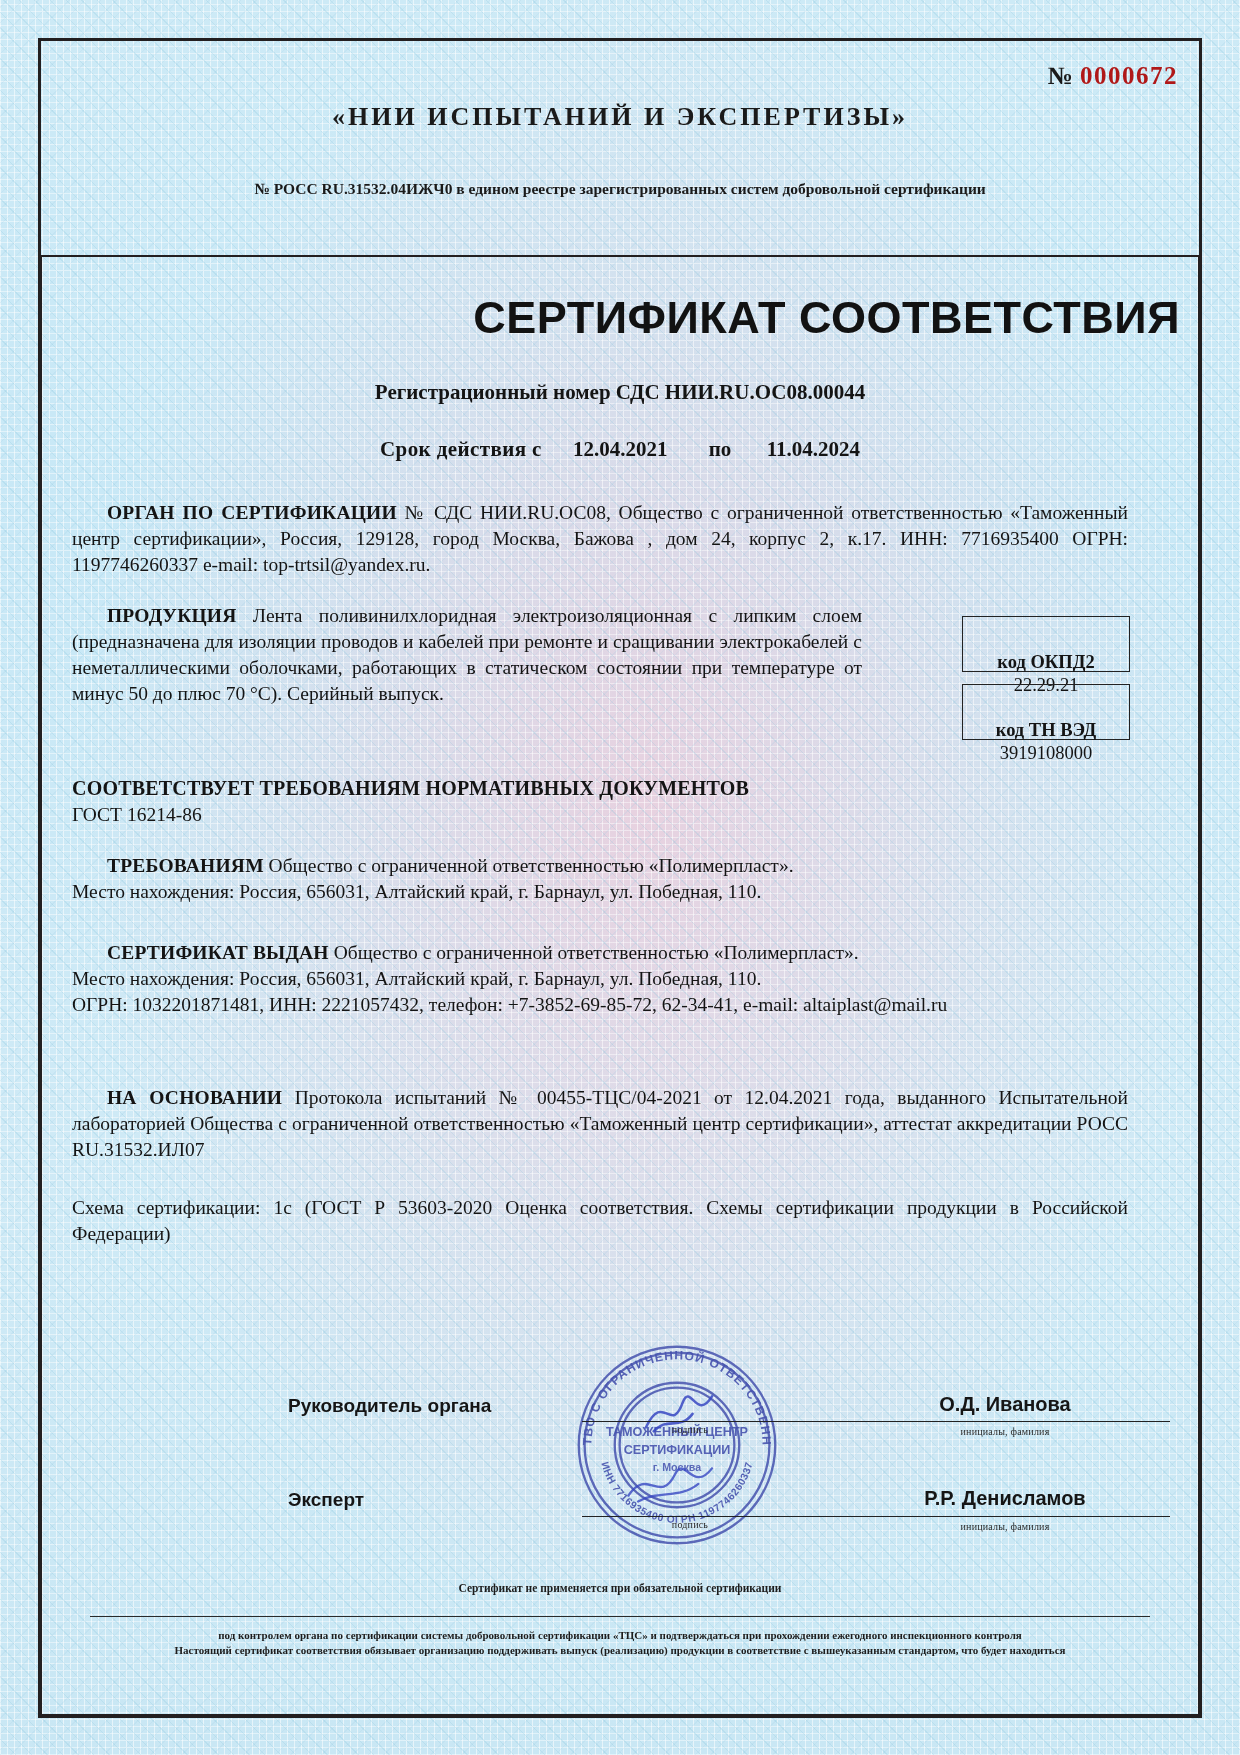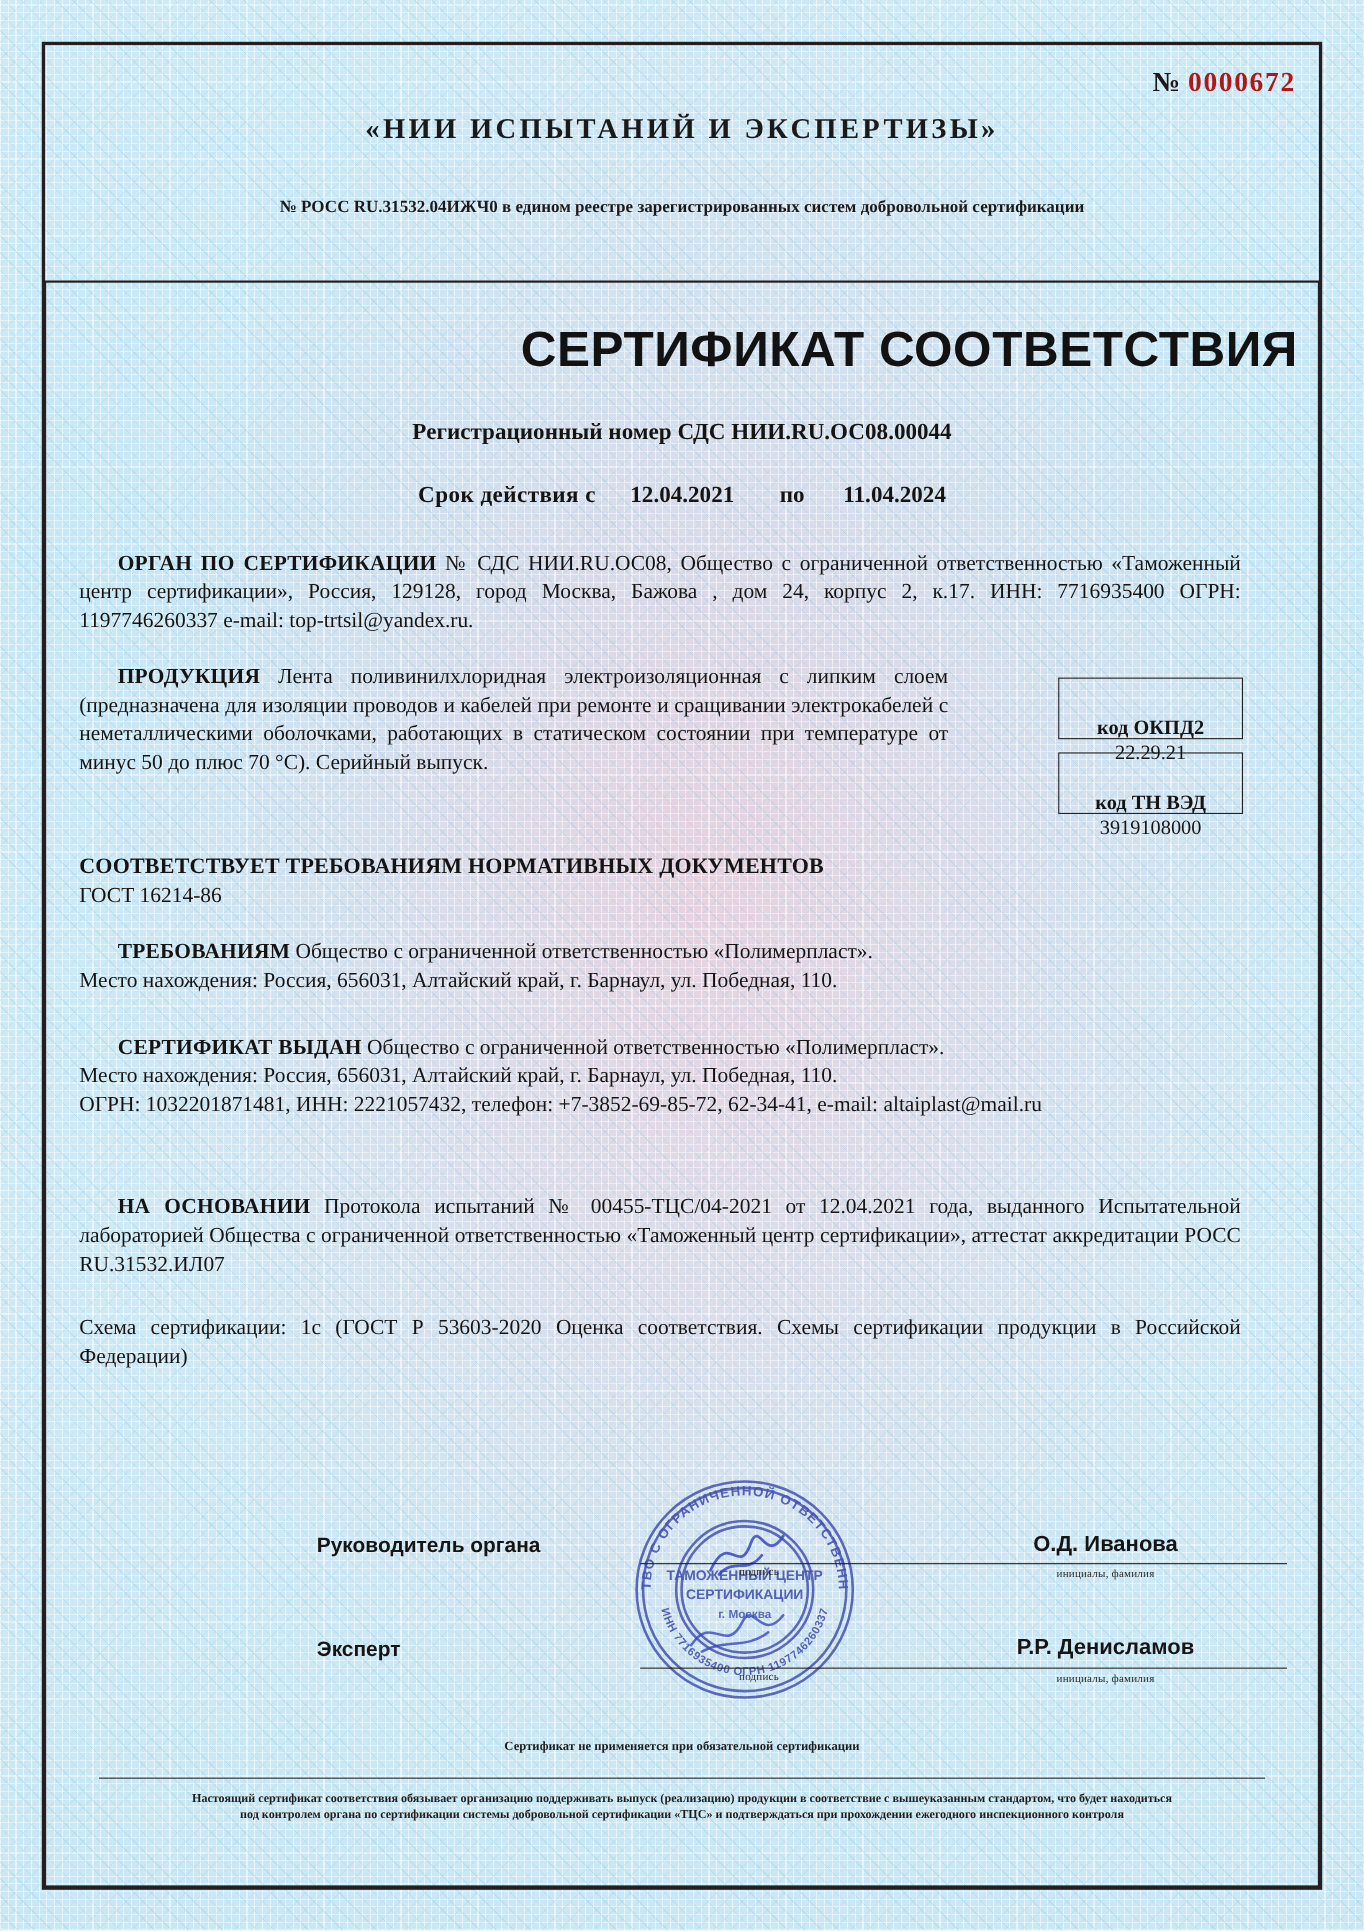--- a/index.html
+++ b/index.html
@@ -376,17 +376,17 @@
 
   <div class="sig-title" id="sig2-title">Эксперт</div>
   <div class="sig-line" id="sig2-line"></div>
   <div class="sig-caption" id="sig2-cap">подпись</div>
   <div class="sig-name" id="sig2-name">Р.Р.  Денисламов</div>
   <div class="sig-caption" id="sig2-cap2">инициалы, фамилия</div>
 
   <div class="footer-note">Сертификат не применяется при обязательной сертификации</div>
   <div class="footer-rule"></div>
   <div class="footer-small">
+    <div>под контролем органа по сертификации системы добровольной сертификации «ТЦС» и подтверждаться при прохождении ежегодного инспекционного контроля</div>
     <div>Настоящий сертификат соответствия обязывает организацию поддерживать выпуск (реализацию) продукции в соответствие с вышеуказанным стандартом, что будет находиться</div>
-    <div>под контролем органа по сертификации системы добровольной сертификации «ТЦС» и подтверждаться при прохождении ежегодного инспекционного контроля</div>
   </div>
 
 </div>
 
 </body></html>

